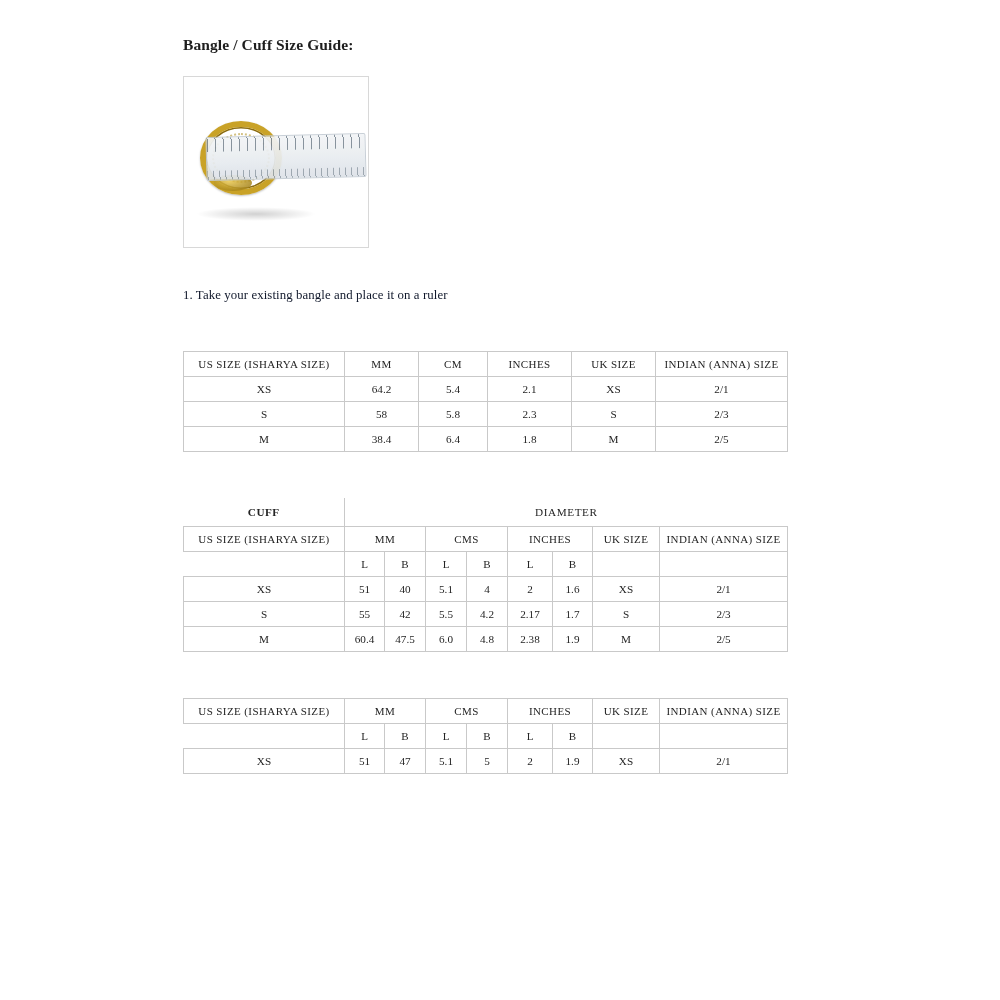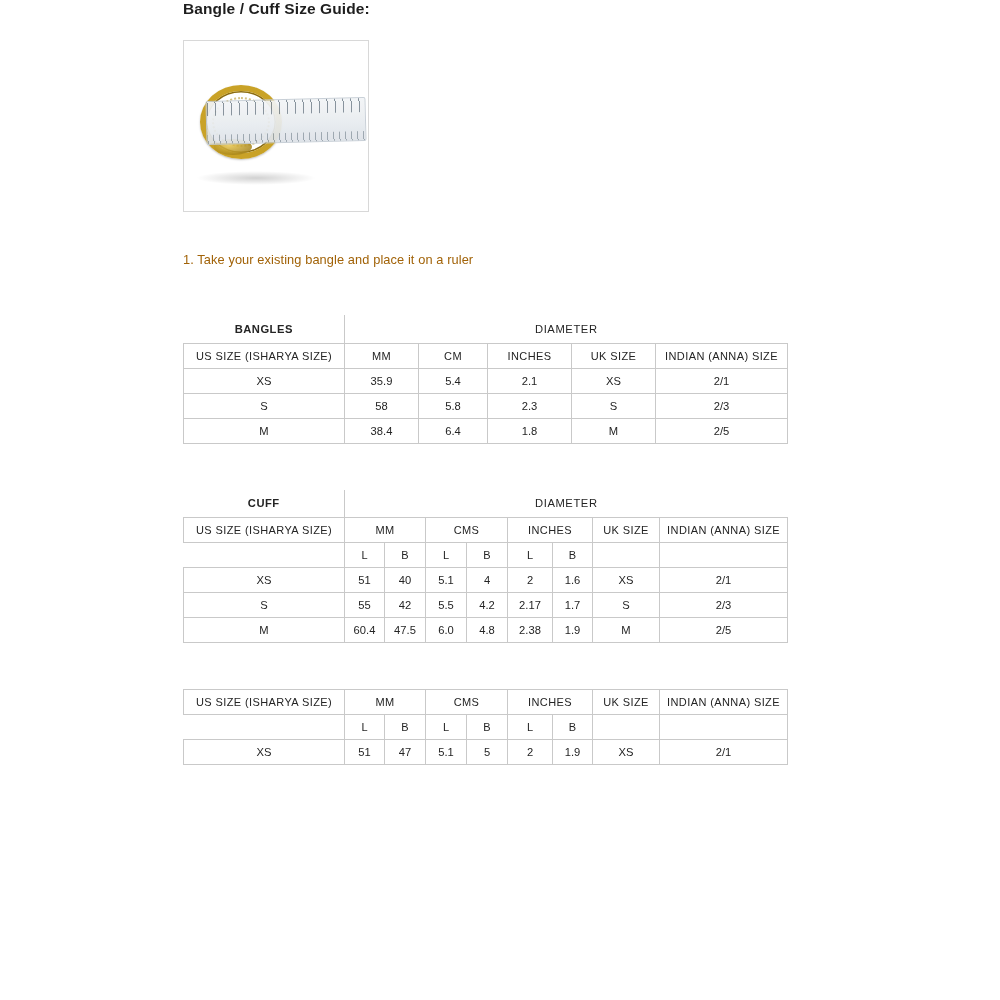--- a/index.html
+++ b/index.html
@@ -12,21 +12,23 @@
   }
   .page {
     position: relative;
     width: 1000px;
     height: 1000px;
     padding: 0;
     overflow: hidden;
   }
   .content {
     margin-left: 183px;
+    padding-top: 36px;
     width: 620px;
+    font-family: Liberation Serif, serif;
   }
   .title {
     font-size: 15.5px;
     font-weight: bold;
     color: #1e1e1e;
     letter-spacing: 0.1px;
     margin: 0 0 22px 0;
   }
 
   
@@ -98,21 +100,21 @@
     position: absolute;
     left: 12px; bottom: 26px;
     width: 120px; height: 14px;
     background: radial-gradient(ellipse at center, rgba(0,0,0,.18) 0%, rgba(0,0,0,0) 70%);
   }
 
   
   .steps { margin-top: 38px; }
   .step {
     font-size: 12.8px;
-    color: #a16207;
+    color: #0f172a;
     line-height: 1.5;
     margin-bottom: 14px;
     letter-spacing: .1px;
   }
 
   
   .table-block { margin-top: 46px; }
   table {
     border-collapse: collapse;
     width: 604px;
@@ -175,35 +177,31 @@
       <table>
         <colgroup>
           <col style="width:161px">
             <col style="width:74px">
             <col style="width:69px">
           <col style="width:84px">
             <col style="width:84px">
             <col style="width:132px">
         </colgroup>
         <tbody>
-          <tr class="caption-row">
-            <td class="cap-left">BANGLES</td>
-            <td colspan="5">DIAMETER</td>
-          </tr>
           <tr class="header-row">
             <td>US SIZE (ISHARYA SIZE)</td>
             <td>MM</td>
             <td>CM</td>
             <td>INCHES</td>
             <td>UK SIZE</td>
             <td>INDIAN (ANNA) SIZE</td>
           </tr>
           <tr>
             <td>XS</td>
-            <td>35.9</td>
+            <td>64.2</td>
             <td>5.4</td>
             <td>2.1</td>
             <td>XS</td>
             <td>2/1</td>
           </tr>
           <tr>
             <td>S</td>
             <td>58</td>
             <td>5.8</td>
             <td>2.3</td>

